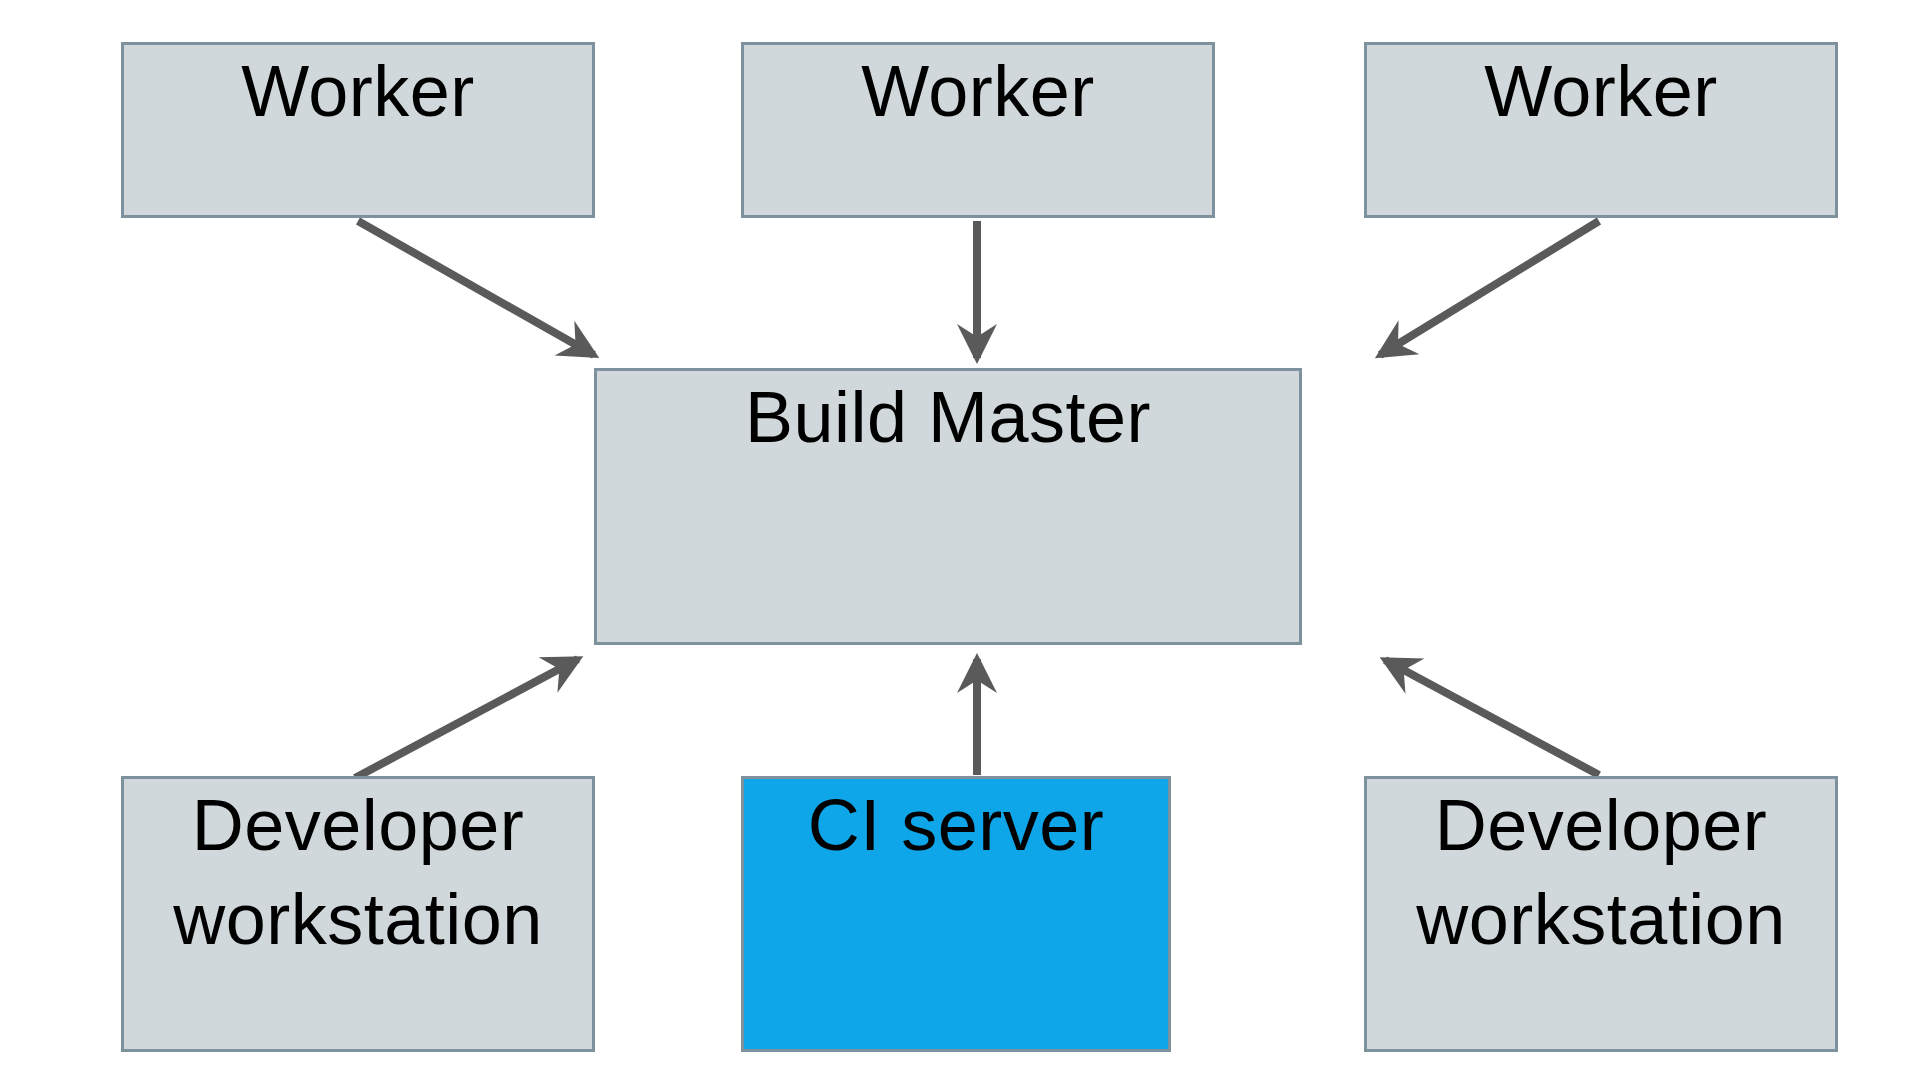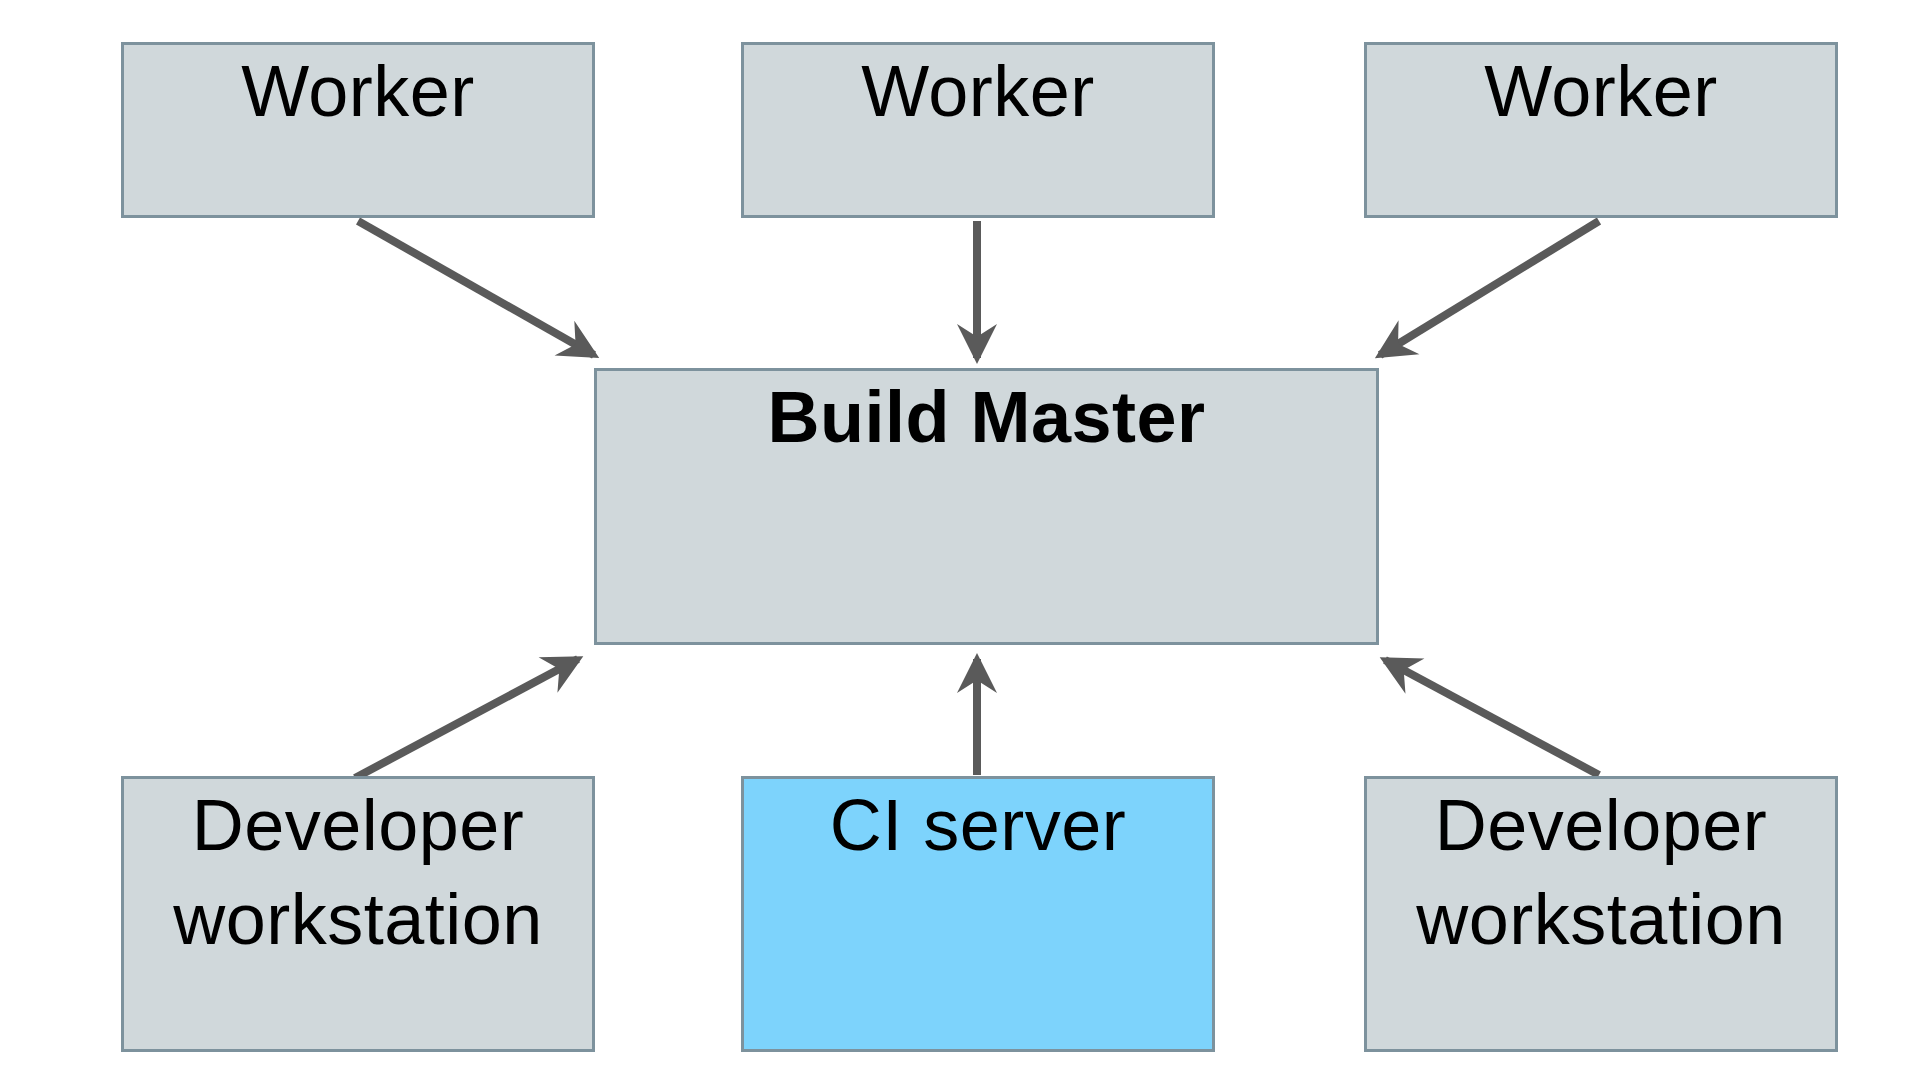--- a/index.html
+++ b/index.html
@@ -55,27 +55,27 @@
     </svg>
 <div class="node" style="left: 121px; top: 42px; width: 474px; height: 176px; background: rgb(208, 216, 219); border-color: rgb(125, 146, 157);">
       <span class="node-label" style="font-size: 72px; color: rgb(0, 0, 0);">Worker</span>
     </div>
     <div class="node" style="left: 741px; top: 42px; width: 474px; height: 176px; background: rgb(208, 216, 219); border-color: rgb(125, 146, 157);">
       <span class="node-label" style="font-size: 72px; color: rgb(0, 0, 0);">Worker</span>
     </div>
     <div class="node" style="left: 1364px; top: 42px; width: 474px; height: 176px; background: rgb(208, 216, 219); border-color: rgb(125, 146, 157);">
       <span class="node-label" style="font-size: 72px; color: rgb(0, 0, 0);">Worker</span>
     </div>
-    <div class="node" style="left: 594px; top: 368px; width: 785px; height: 277px; background: rgb(208, 216, 219); border-color: rgb(125, 146, 157); font-weight: bold;">
+    <div class="node" style="left: 594px; top: 368px; width: 708px; height: 277px; background: rgb(208, 216, 219); border-color: rgb(125, 146, 157);">
       <span class="node-label" style="font-size: 72px; color: rgb(0, 0, 0);">Build Master</span>
     </div>
     <div class="node" style="left: 121px; top: 776px; width: 474px; height: 276px; background: rgb(208, 216, 219); border-color: rgb(125, 146, 157);">
       <span class="node-label" style="font-size: 72px; color: rgb(0, 0, 0);">Developer
 workstation</span>
     </div>
-    <div class="node" style="left: 741px; top: 776px; width: 474px; height: 276px; background: #7dd3fc; border-color: rgb(125, 146, 157);">
+    <div class="node" style="left: 741px; top: 776px; width: 430px; height: 276px; background: #0ea5e9; border-color: rgb(125, 146, 157);">
       <span class="node-label" style="font-size: 72px; color: rgb(0, 0, 0);">CI server</span>
     </div>
     <div class="node" style="left: 1364px; top: 776px; width: 474px; height: 276px; background: rgb(208, 216, 219); border-color: rgb(125, 146, 157);">
       <span class="node-label" style="font-size: 72px; color: rgb(0, 0, 0);">Developer
 workstation</span>
     </div>
   </div>
 
 </body></html>

